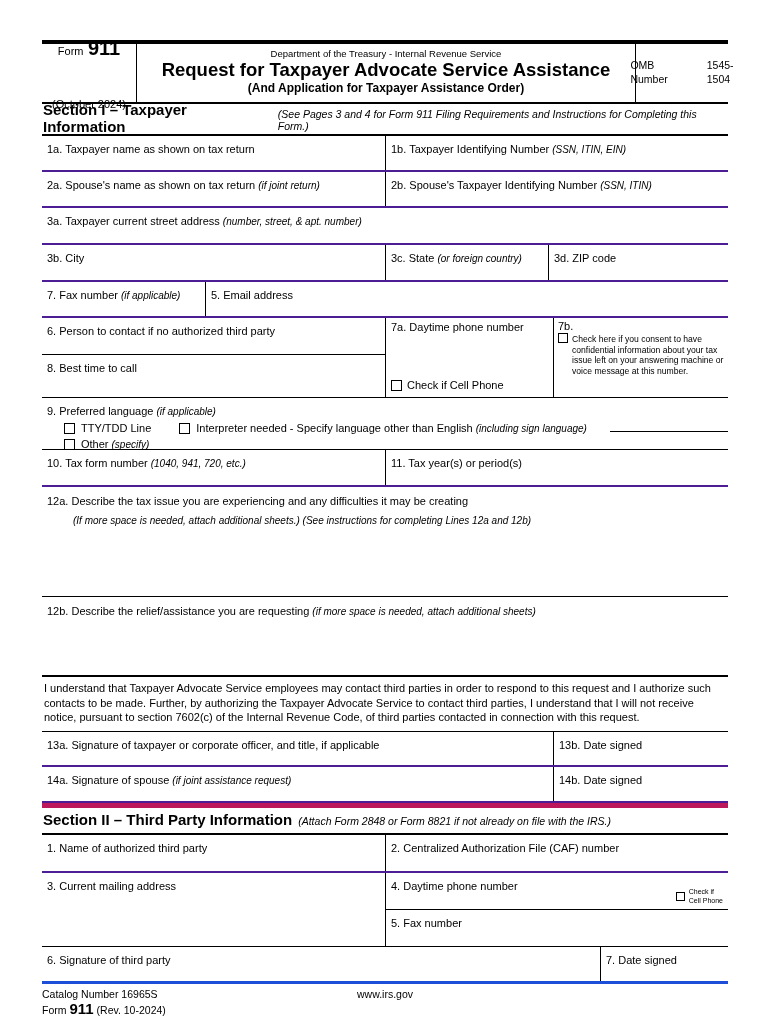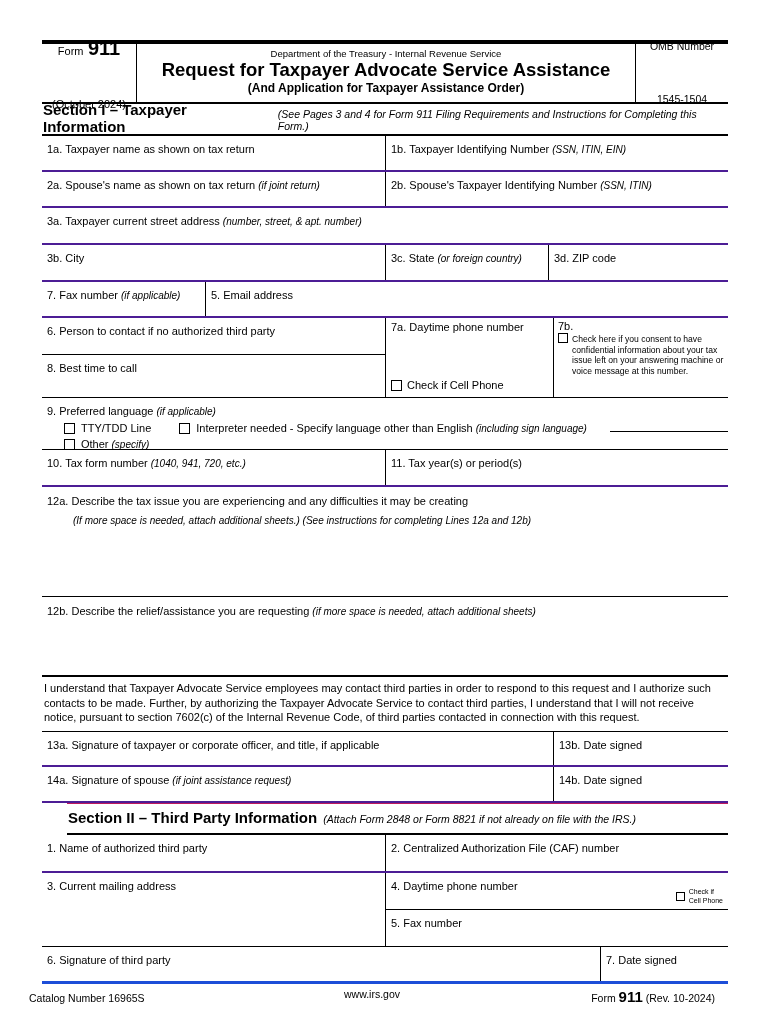--- a/index.html
+++ b/index.html
@@ -14,21 +14,21 @@
   
   .hdr { display:flex; border-top:4px solid #000; border-bottom:2px solid #000; height:64px; }
   .hdr-left { width:95px; border-right:1px solid #000; display:flex; flex-direction:column; align-items:center; justify-content:center;gap:38px; }
   .hdr-left .formword { font-size:11px; }
   .hdr-left .formnum { font-size:20px; font-weight:bold; }
   .hdr-left .formdate { font-size:11px; margin-top:0; }
   .hdr-center { flex:1; text-align:center; padding-top:4px; }
   .hdr-center .agency { font-size:9.5px; }
   .hdr-center .title { font-size:18.5px; font-weight:bold; line-height:1.15; }
   .hdr-center .subtitle { font-size:12px; font-weight:bold; margin-top:1px; }
-  .hdr-right { width:93px; border-left:1px solid #000; display:flex; flex-direction:column; align-items:center; justify-content:center; font-size:10.5px; line-height:1.3;gap:39px; }
+  .hdr-right { width:93px; border-left:1px solid #000; display:flex; align-items:center; justify-content:center; font-size:10.5px; line-height:1.3;gap:39px; }
 
   
   .sec-heading { height:32px; border-bottom:2px solid #000; display:flex; align-items:center; padding:2px 1px 4px 1px; }
   .sec-heading .sh { font-size:15px; font-weight:bold; }
   .sec-heading .shn { font-size:10.5px; font-style:italic; margin-left:6px; padding-top:3px; }
 
   
   .row { display:flex; border-bottom:2px solid #4c1d95; }
   .cell { padding:3px 5px; overflow:hidden; }
   .bl { border-left:1px solid #000; }
@@ -68,21 +68,21 @@
   .cell12a { height:110px; border-bottom:1px solid #000; padding:4px 5px; }
   .note-indent { margin-left:26px; margin-top:1px; }
   .note-indent .note { margin-left:0; }
   .cell12b { height:80px; border-bottom:2px solid #000; padding:4px 5px; }
 
   .authp { border-bottom:1px solid #000; padding:4px 2px 6px 2px; font-size:11px; line-height:1.32; }
 
   .sig-left { width:511px; }
   .sig-right { flex:1; }
 
-  .sec2-heading { border-top:1px solid #be185d;margin-left:25px; }
+  .sec2-heading { border-top:5px solid #be185d; }
 
   
   .blk345 { display:flex; border-bottom:1px solid #000; height:74px; }
   .c345-l { width:343px; padding:3px 5px; }
   .c345-r { flex:1; border-left:1px solid #000; display:flex; flex-direction:column; }
   .c345-r .r4 { height:37px; border-bottom:1px solid #000; padding:3px 5px; position:relative; }
   .c345-r .r5 { flex:1; padding:3px 5px; }
   .cp2 { position:absolute; right:5px; bottom:3px; display:flex; align-items:center; gap:4px; }
   .cp2 .t { font-size:7px; line-height:1.25; }
 
@@ -292,21 +292,21 @@
     <div class="cell l">
       <span class="lbl">6. Signature of third party</span>
     </div>
     <div class="cell r bl">
       <span class="lbl">7. Date signed</span>
     </div>
   </div>
 
 </div>
 
-<div class="pfooter" style="left:29px; width:686px;">
+<div class="pfooter" style="left:42px; width:686px;flex-direction:column;">
   <span>Catalog Number 16965S</span>
   <span class="center">www.irs.gov</span>
   <span class="fright">
     <span class="f-word">Form</span>
     <span class="f-num">911</span>
     <span class="f-rev">(Rev. 10-2024)</span>
   </span>
 </div>
 
 </body></html>

